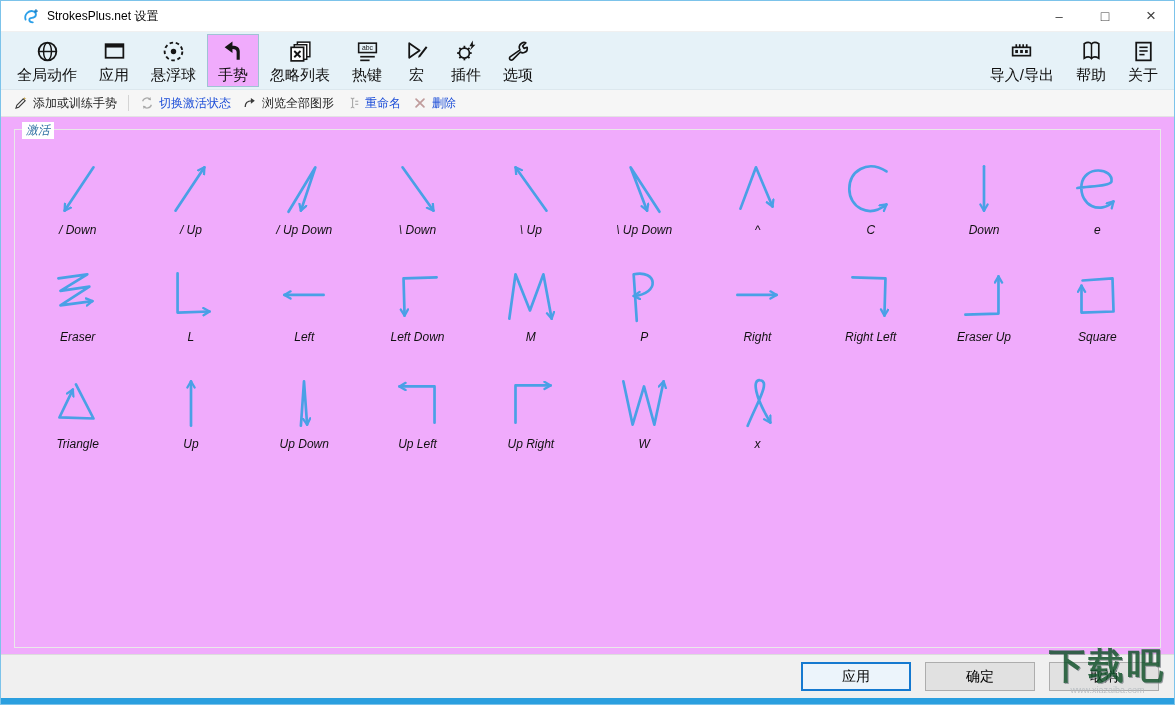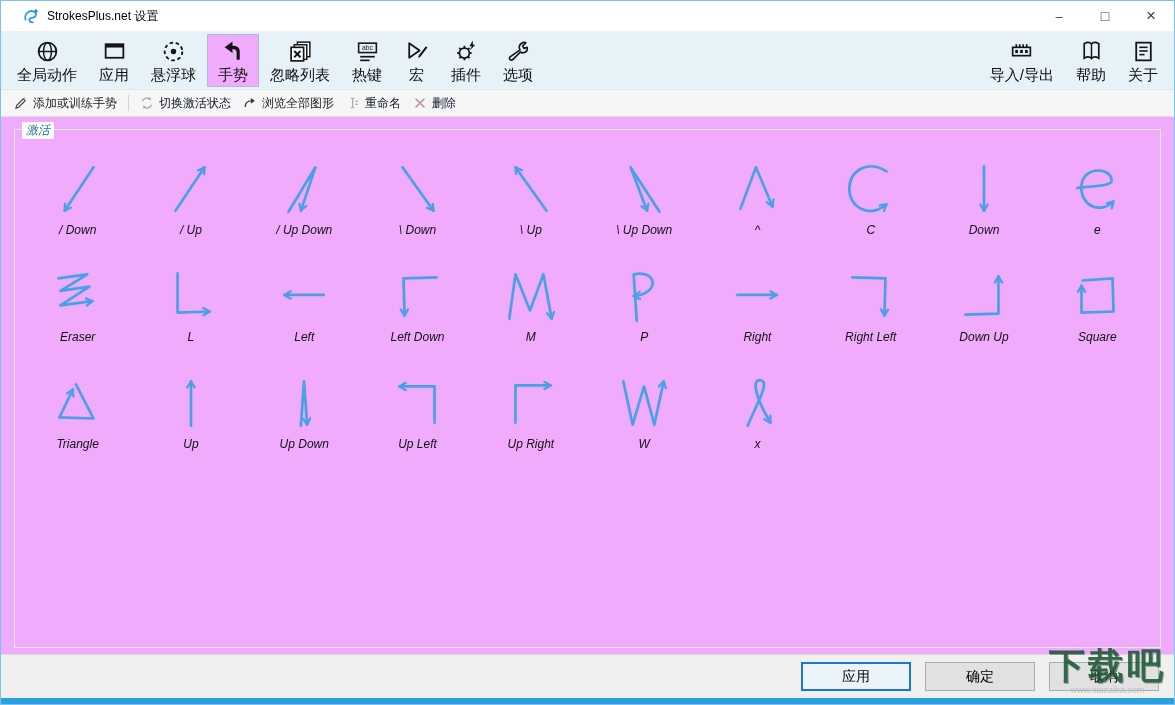--- a/index.html
+++ b/index.html
@@ -21,21 +21,21 @@
   .ribbon { height:58px; flex:0 0 auto; background:#e6f2f8; display:flex; align-items:stretch; padding:2px 5px; border-bottom:1px solid #dce8ee; }
   .rtab { display:flex; flex-direction:column; align-items:center; justify-content:center; gap:3px; padding:2px 10px; border:1px solid transparent; }
   .rtab.active { background:#f0abfc; border:1px solid #9fc3d4; }
   .ricon svg { width:25px; height:25px; display:block; }
   .rlabel { font-size:15px; color:#101010; white-space:nowrap; line-height:1; }
   .ribbon-right { margin-left:auto; display:flex; }
 
   
   .actionbar { height:27px; flex:0 0 auto; background:#f6f6f6; display:flex; align-items:center; padding:0 7px; border-bottom:1px solid #e3e3e3; font-size:12px; color:#1d1d1d; }
   .abtn { display:flex; align-items:center; gap:5px; padding:3px 6px; white-space:nowrap; }
-  .abtn.disabled { color:#0f172a;justify-content:space-between; }
+  .abtn.disabled { color:#1d4ed8;justify-content:space-between; }
   .abtn svg { width:14px; height:14px; display:block; }
   .asep { width:1px; height:16px; background:#d4d4d4; margin:0 5px; }
 
   
   .content { flex:1 1 auto; background:#f0abfc; position:relative; padding:12px 13px 6px;font-style:italic; }
   .groupbox { border:1px solid #e9e9e9; height:100%; position:relative; padding:20px 4px 4px; }
   .group-label { position:absolute; top:-8px; left:7px; background:#fff; padding:0 4px; font-size:12px; color:#2e6fa3; }
   .ggrid { display:grid; grid-template-columns:repeat(10,1fr); row-gap:28px; padding:8px 2px; }
   .gcell { display:flex; flex-direction:column; align-items:center; }
   .gsvg { width:64px; height:62px; display:block; }
@@ -384,21 +384,21 @@
           <div class="gcell">
             <svg viewBox="0 0 60 60" class="gsvg">
               <path d="M12,12 L44,13 L43,49" fill="none" stroke="#4aa0e6" stroke-width="2.6" stroke-linecap="round" stroke-linejoin="round" marker-end="url(#arrowhead)"></path>
             </svg>
             <div class="glabel">Right Left</div>
           </div>
           <div class="gcell">
             <svg viewBox="0 0 60 60" class="gsvg">
               <path d="M12,48 L44,47 L44,11" fill="none" stroke="#4aa0e6" stroke-width="2.6" stroke-linecap="round" stroke-linejoin="round" marker-end="url(#arrowhead)"></path>
             </svg>
-            <div class="glabel">Down Up</div>
+            <div class="glabel">Eraser Up</div>
           </div>
           <div class="gcell">
             <svg viewBox="0 0 60 60" class="gsvg">
               <path d="M16,15 L45,13 L46,45 L15,46 L15,20" fill="none" stroke="#4aa0e6" stroke-width="2.6" stroke-linecap="round" stroke-linejoin="round" marker-end="url(#arrowhead)"></path>
             </svg>
             <div class="glabel">Square</div>
           </div>
           <div class="gcell">
             <svg viewBox="0 0 60 60" class="gsvg">
               <path d="M28,12 L45,45 L12,44 L25,17" fill="none" stroke="#4aa0e6" stroke-width="2.6" stroke-linecap="round" stroke-linejoin="round" marker-end="url(#arrowhead)"></path>

